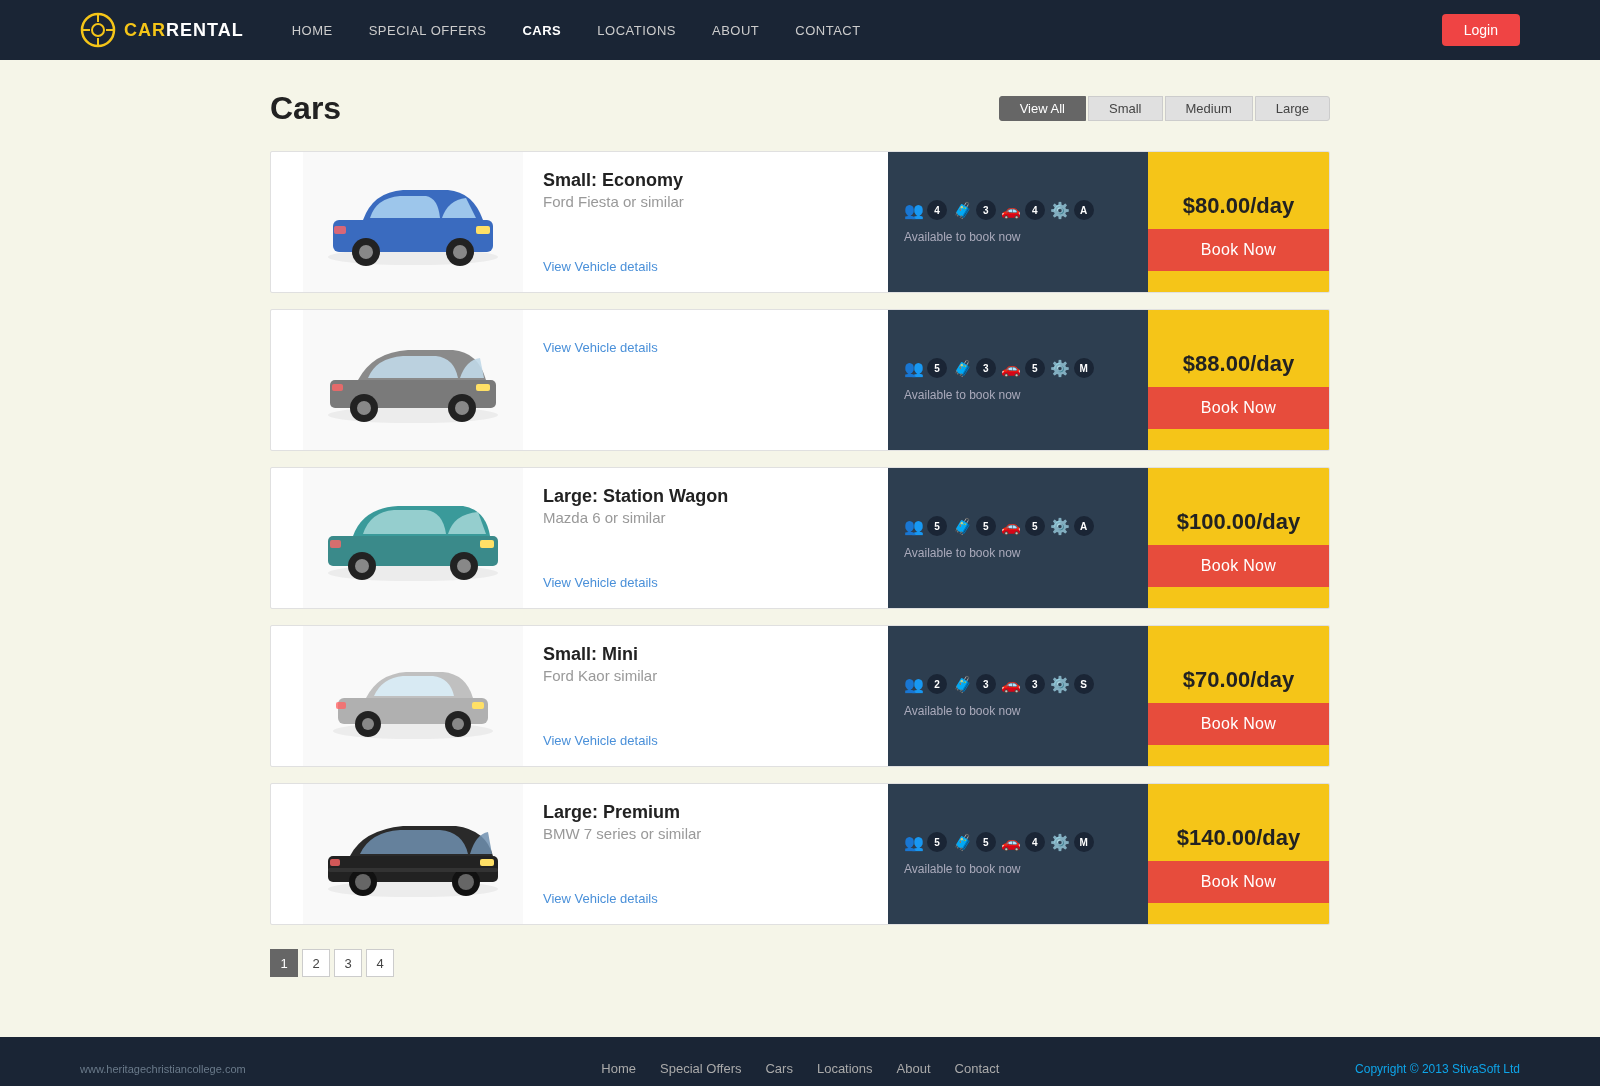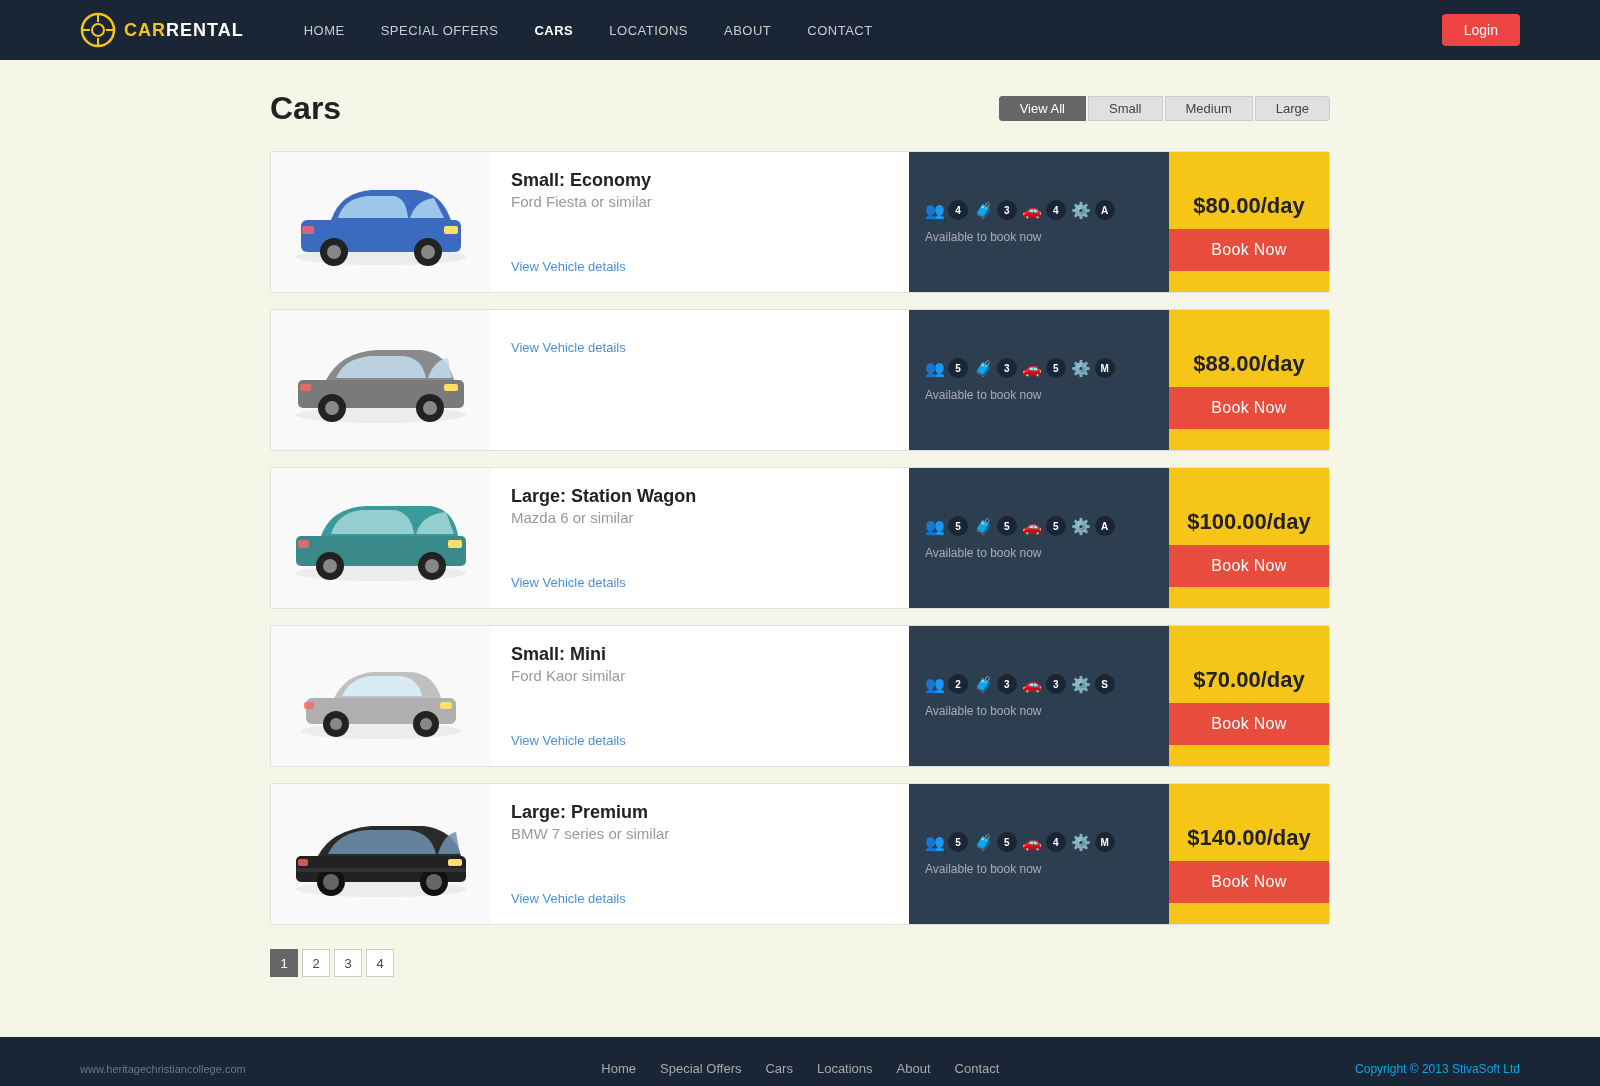--- a/index.html
+++ b/index.html
@@ -10,21 +10,21 @@
       background: #1a2535;
       height: 60px;
       display: flex;
       align-items: center;
       padding: 0 80px;
     }
     .logo-wrap {
       display: flex;
       align-items: center;
       gap: 8px;
-      margin-right: 60px;
+      margin-right: 48px;
     }
     .logo-icon {
       width: 36px;
       height: 36px;
     }
     .logo-text {
       color: white;
       font-size: 18px;
       font-weight: bold;
       letter-spacing: 1px;
@@ -99,20 +99,21 @@
 
     
     .car-card {
       background: white;
       border: 1px solid #e0e0e0;
       margin-bottom: 16px;
       display: flex;
       align-items: stretch;
       border-radius: 2px;
       overflow: hidden;
+      padding-left: 32px;
     }
     .car-image-wrap {
       width: 220px;
       min-height: 140px;
       background: #f9f9f9;
       display: flex;
       align-items: center;
       justify-content: center;
       padding: 10px;
       flex-shrink: 0;
@@ -188,21 +189,21 @@
       justify-content: center;
       font-size: 10px;
       font-weight: bold;
     }
     .availability {
       color: #aab;
       font-size: 12px;
       margin-top: 10px;
     }
     .car-price-wrap {
-      width: 160px;
+      width: 181px;
       background: #f5c518;
       display: flex;
       flex-direction: column;
       align-items: center;
       justify-content: center;
       flex-shrink: 0;
     }
     .price-text {
       font-size: 22px;
       font-weight: bold;

